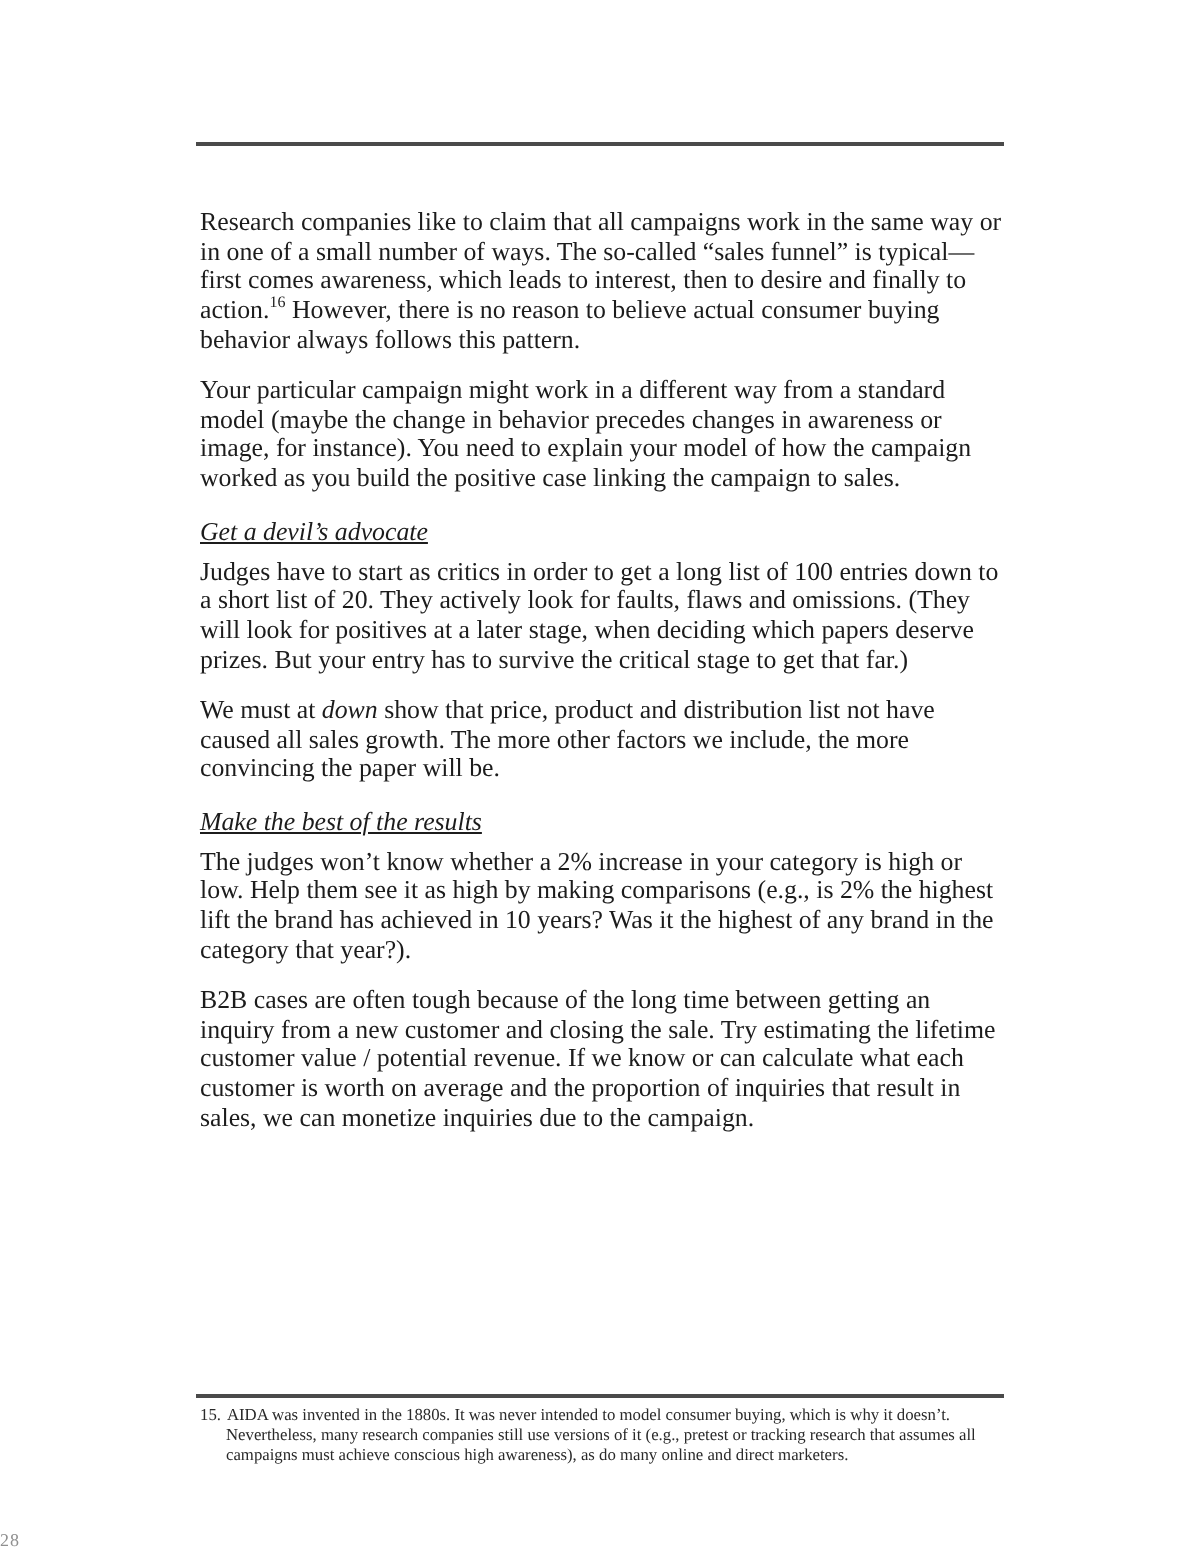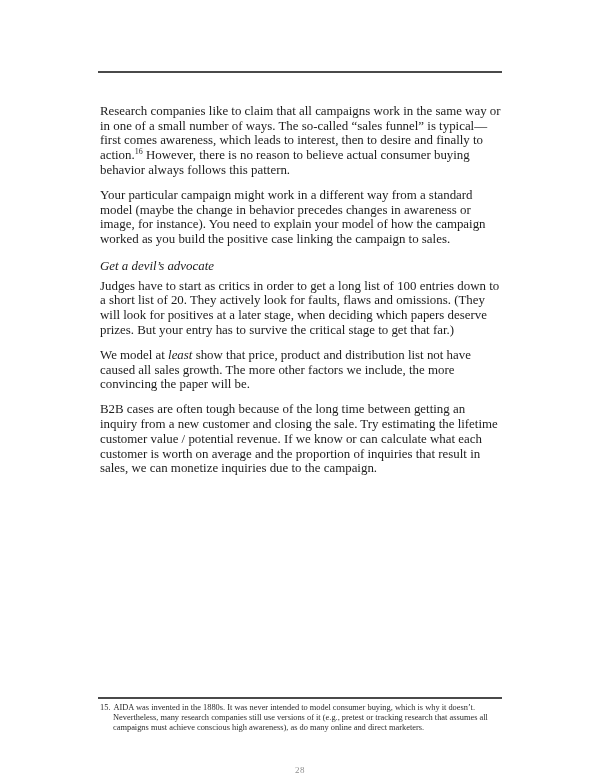--- a/index.html
+++ b/index.html
@@ -33,20 +33,21 @@
   }
   .body-text p {
     margin: 0 0 10.5px 0;
   }
   .section-heading {
     font-style: italic;
     font-weight: normal;
     font-size: 12.9px;
     line-height: 14.7px;
     margin: 12px 0 5px 0;
+    text-decoration: underline;
   }
   sup.fn-ref {
     font-size: 8px;
     line-height: 0;
     vertical-align: super;
   }
   em.least { font-style: italic; }
   .rule-footnote {
     position: absolute;
     left: 98px;
@@ -68,21 +69,20 @@
     display: block;
     padding-left: 13px;
     text-indent: -13px;
   }
   .footnote .fn-marker { padding-right: 3px; }
   .page-number {
     position: absolute;
     left: 0;
     top: 731px;
     width: 100%;
-    text-align: center;
     font-size: 9px;
     color: #8f8f8f;
     letter-spacing: 0.5px;
   }
 </style>
 </head>
 <body>
 
 <div class="page">
 
@@ -91,24 +91,26 @@
   <div class="body-text">
 
     <p><span>Research companies like to claim that all campaigns work in the same way or in one of a small number of ways. The so-called “sales funnel” is typical—first comes awareness, which leads to interest, then to desire and finally to action.</span><sup class="fn-ref">16</sup><span> However, there is no reason to believe actual consumer buying behavior always follows this pattern.</span></p>
 
     <p>Your particular campaign might work in a different way from a standard model (maybe the change in behavior precedes changes in awareness or image, for instance). You need to explain your model of how the campaign worked as you build the positive case linking the campaign to sales.</p>
 
     <h3 class="section-heading">Get a devil’s advocate</h3>
 
     <p>Judges have to start as critics in order to get a long list of 100 entries down to a short list of 20. They actively look for faults, flaws and omissions. (They will look for positives at a later stage, when deciding which papers deserve prizes. But your entry has to survive the critical stage to get that far.)</p>
 
-    <p><span>We model at </span><em class="least">least</em><span> show that price, product and distribution list not have caused all sales growth. The more other factors we include, the more convincing the paper will be.</span></p>
+    <p><span>We must at </span><em class="least">down</em><span> show that price, product and distribution list not have caused all sales growth. The more other factors we include, the more convincing the paper will be.</span></p>
 
 
+    <h3 class="section-heading">Make the best of the results</h3>
 
+    <p>The judges won’t know whether a 2% increase in your category is high or low. Help them see it as high by making comparisons (e.g., is 2% the highest lift the brand has achieved in 10 years? Was it the highest of any brand in the category that year?).</p>
 
 
     <p>B2B cases are often tough because of the long time between getting an inquiry from a new customer and closing the sale. Try estimating the lifetime customer value / potential revenue. If we know or can calculate what each customer is worth on average and the proportion of inquiries that result in sales, we can monetize inquiries due to the campaign.</p>
 
   </div>
 
   <div class="rule-footnote"></div>
 
   <div class="footnote">
     <span class="fn-body"><span class="fn-marker">15.</span><span>AIDA was invented in the 1880s. It was never intended to model consumer buying, which is why it doesn’t. Nevertheless, many research companies still use versions of it (e.g., pretest or tracking research that assumes all campaigns must achieve conscious high awareness), as do many online and direct marketers.</span></span>

